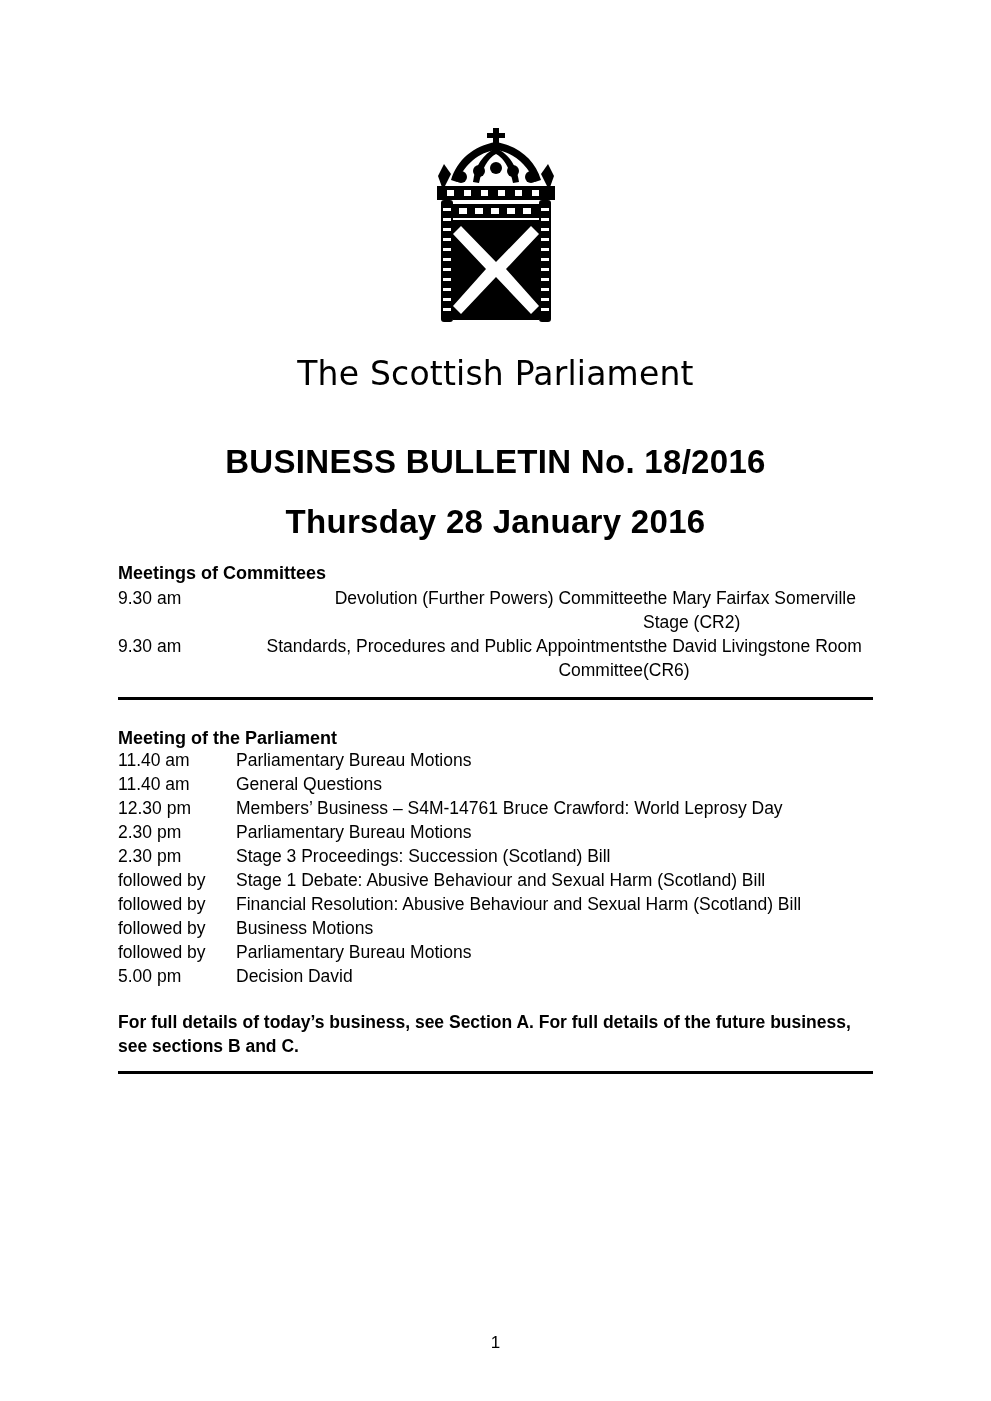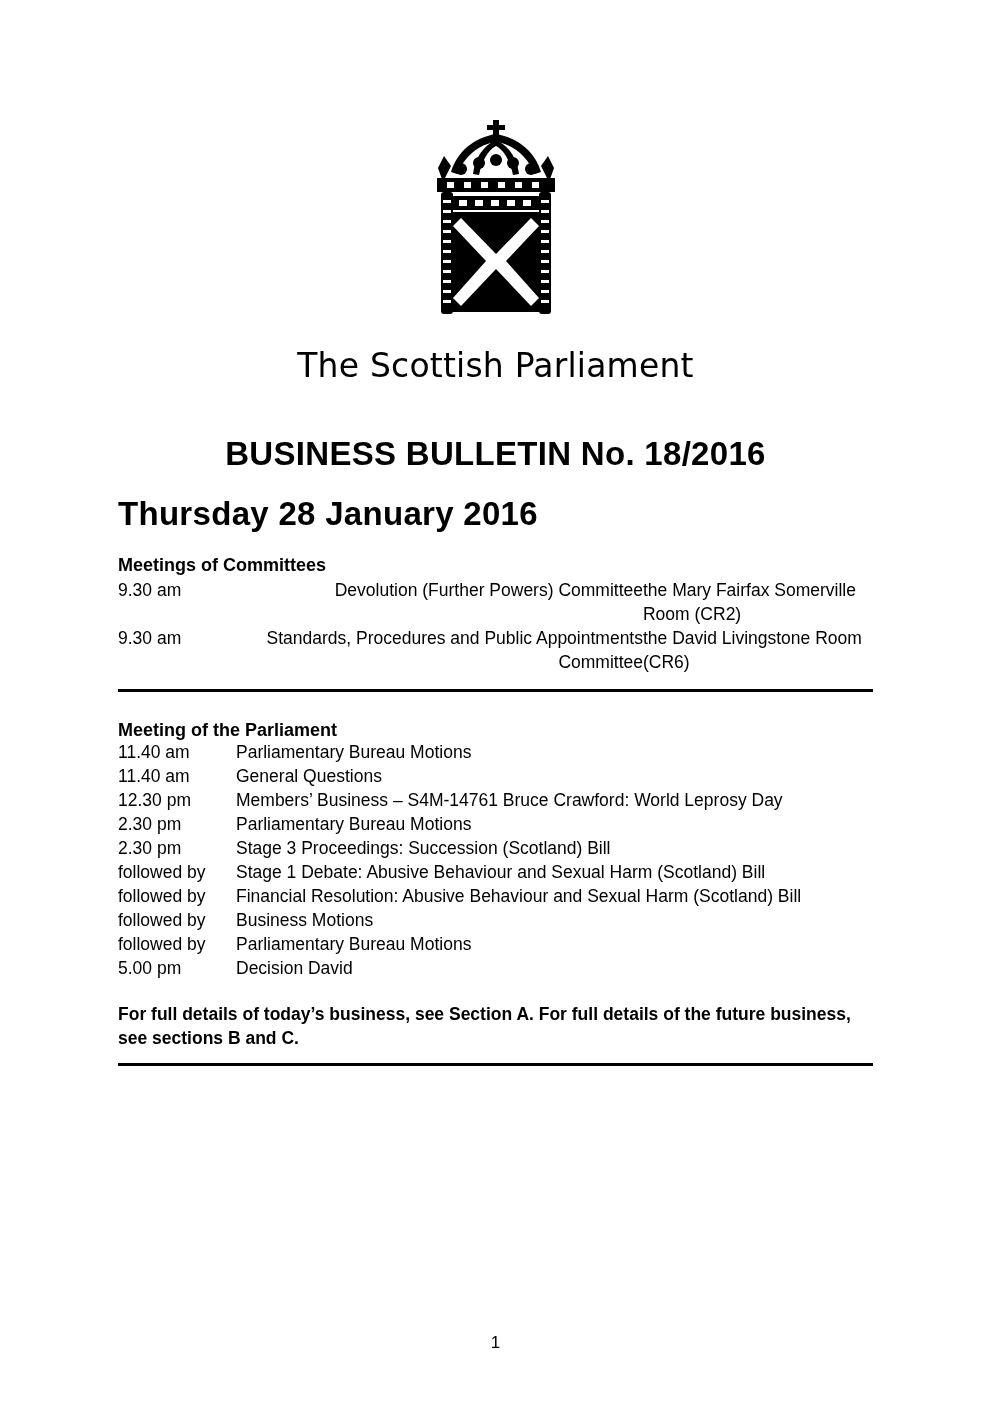--- a/index.html
+++ b/index.html
@@ -12,21 +12,21 @@
     height: 1401px;
     position: relative;
     font-family: "Liberation Sans", sans-serif;
     color: #000000;
   }
   .page {
     position: relative;
     width: 991px;
     height: 1401px;
     box-sizing: border-box;
-    padding: 4px 118px;
+    padding: 12px 118px;
   }
 
   
   .crest-wrap {
     padding-top: 112px;
     display: flex;
     justify-content: center;
   }
   .crest {
     width: 150px;
@@ -46,21 +46,21 @@
 
   
   .doc-title {
     text-align: center;
     font-size: 33px;
     font-weight: bold;
     margin-top: 48px;
     letter-spacing: 0.3px;
   }
   .doc-date {
-    text-align: left;
+    text-align: center;
     font-size: 33px;
     font-weight: bold;
     margin-top: 22px;
     letter-spacing: 0.3px;
   }
   .summary-head {
     text-align: center;
     font-size: 18px;
     font-weight: bold;
     margin-top: 30px;
@@ -219,21 +219,21 @@
   <div class="doc-title">BUSINESS BULLETIN No. 18/2016</div>
   <div class="doc-date">Thursday 28 January 2016</div>
 
   <div class="section-head">Meetings of Committees</div>
 
   <table class="sched committees">
     <tbody>
       <tr>
         <td class="time">9.30 am</td>
         <td class="what">Devolution (Further Powers) Committee</td>
-        <td class="where">the Mary Fairfax Somerville Room (CR2)</td>
+        <td class="where">the Mary Fairfax Somerville Stage (CR2)</td>
       </tr>
       <tr>
         <td class="time">9.30 am</td>
         <td class="what">Standards, Procedures and Public Appointments Committee</td>
         <td class="where">the David Livingstone Room (CR6)</td>
       </tr>
     </tbody>
   </table>
 
   <hr class="rule">

